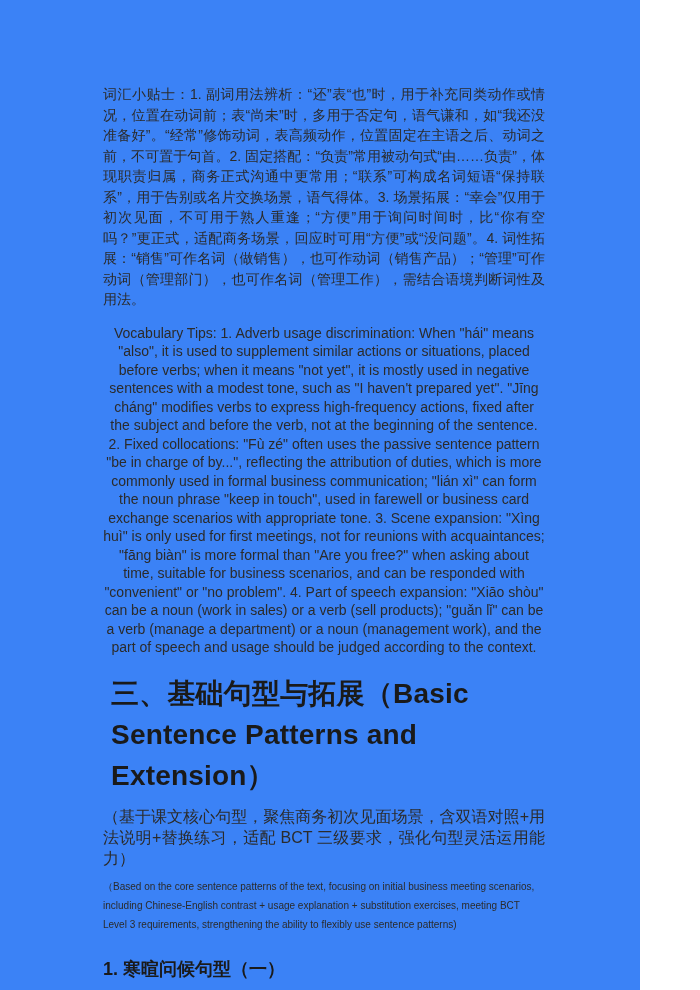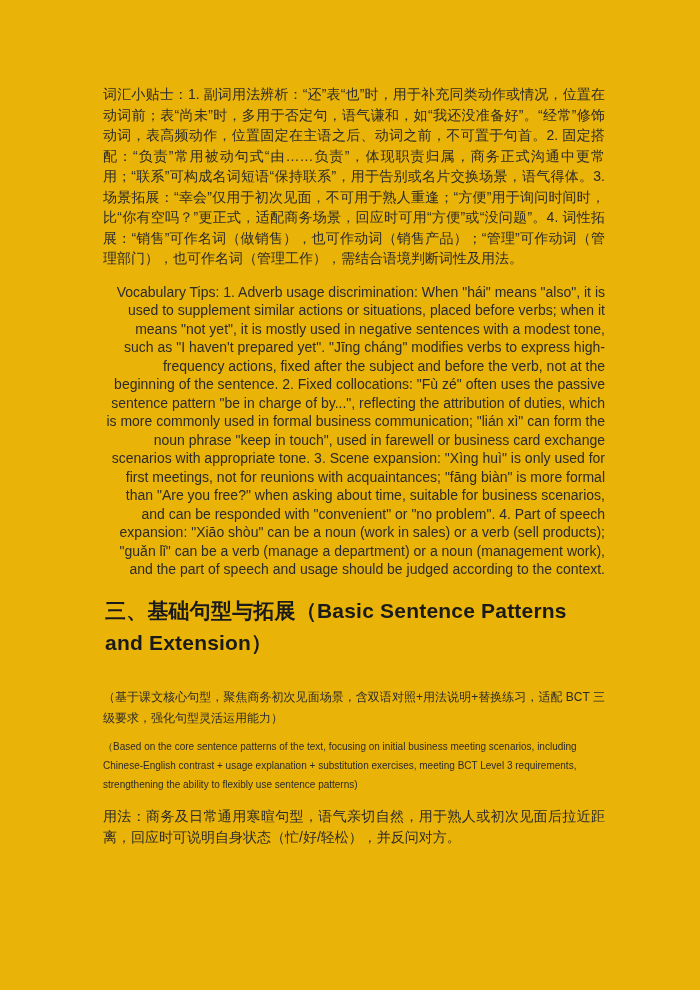--- a/index.html
+++ b/index.html
@@ -9,49 +9,49 @@
   }
   body {
     width: 700px;
     height: 990px;
     overflow: hidden;
     font-family: "Liberation Sans", "DejaVu Sans", sans-serif;
     color: #2b2b2b;
   }
   .doc {
     box-sizing: border-box;
-    width: 700px;
+    width: 640px;
     height: 990px;
     padding: 84px 95px 0 103px;
-    background: #eab308;
+    background: #3b82f6;
   }
   .para-zh {
     margin: 0;
     font-size: 14px;
     line-height: 20.5px;
     text-align: justify;
     word-break: break-all;
   }
   .para-en {
     margin: 14px 0 0 0;
     font-size: 14px;
     line-height: 18.5px;
-    text-align: right;
+    text-align: center;
   }
   h2.section-heading {
-    margin: 16px 0 0 2px;
-    font-size: 21px;
-    line-height: 32px;
+    margin: 16px 0 0 8px;
+    font-size: 28px;
+    line-height: 41px;
     font-weight: 700;
     color: #1a1a1a;
     letter-spacing: 0.2px;
   }
   .note-zh {
-    margin: 28px 0 0 0;
-    font-size: 12px;
+    margin: 10px 0 0 0;
+    font-size: 16px;
     line-height: 21px;
     text-align: justify;
     word-break: break-all;
   }
   .note-en {
     margin: 8px 0 0 0;
     font-size: 10px;
     line-height: 19px;
   }
   h3.pattern-heading {
@@ -82,17 +82,18 @@
   <p class="para-zh">词汇小贴士：1. 副词用法辨析：“还”表“也”时，用于补充同类动作或情况，位置在动词前；表“尚未”时，多用于否定句，语气谦和，如“我还没准备好”。“经常”修饰动词，表高频动作，位置固定在主语之后、动词之前，不可置于句首。2. 固定搭配：“负责”常用被动句式“由……负责”，体现职责归属，商务正式沟通中更常用；“联系”可构成名词短语“保持联系”，用于告别或名片交换场景，语气得体。3. 场景拓展：“幸会”仅用于初次见面，不可用于熟人重逢；“方便”用于询问时间时，比“你有空吗？”更正式，适配商务场景，回应时可用“方便”或“没问题”。4. 词性拓展：“销售”可作名词（做销售），也可作动词（销售产品）；“管理”可作动词（管理部门），也可作名词（管理工作），需结合语境判断词性及用法。</p>
 
   <p class="para-en">Vocabulary Tips: 1. Adverb usage discrimination: When "hái" means "also", it is used to supplement similar actions or situations, placed before verbs; when it means "not yet", it is mostly used in negative sentences with a modest tone, such as "I haven't prepared yet". "Jīng cháng" modifies verbs to express high-frequency actions, fixed after the subject and before the verb, not at the beginning of the sentence. 2. Fixed collocations: "Fù zé" often uses the passive sentence pattern "be in charge of by...", reflecting the attribution of duties, which is more commonly used in formal business communication; "lián xì" can form the noun phrase "keep in touch", used in farewell or business card exchange scenarios with appropriate tone. 3. Scene expansion: "Xìng huì" is only used for first meetings, not for reunions with acquaintances; "fāng biàn" is more formal than "Are you free?" when asking about time, suitable for business scenarios, and can be responded with "convenient" or "no problem". 4. Part of speech expansion: "Xiāo shòu" can be a noun (work in sales) or a verb (sell products); "guǎn lǐ" can be a verb (manage a department) or a noun (management work), and the part of speech and usage should be judged according to the context.</p>
 
   <h2 class="section-heading">三、基础句型与拓展（Basic Sentence Patterns and Extension）</h2>
 
   <p class="note-zh">（基于课文核心句型，聚焦商务初次见面场景，含双语对照+用法说明+替换练习，适配 BCT 三级要求，强化句型灵活运用能力）</p>
 
   <p class="note-en">（Based on the core sentence patterns of the text, focusing on initial business meeting scenarios, including Chinese-English contrast + usage explanation + substitution exercises, meeting BCT Level 3 requirements, strengthening the ability to flexibly use sentence patterns)</p>
 
+  <h3 class="pattern-heading">1. 寒暄问候句型（一）</h3>
 
 
   <p class="pattern-usage">用法：商务及日常通用寒暄句型，语气亲切自然，用于熟人或初次见面后拉近距离，回应时可说明自身状态（忙/好/轻松），并反问对方。</p>
 
 </div>
 
 </body></html>

